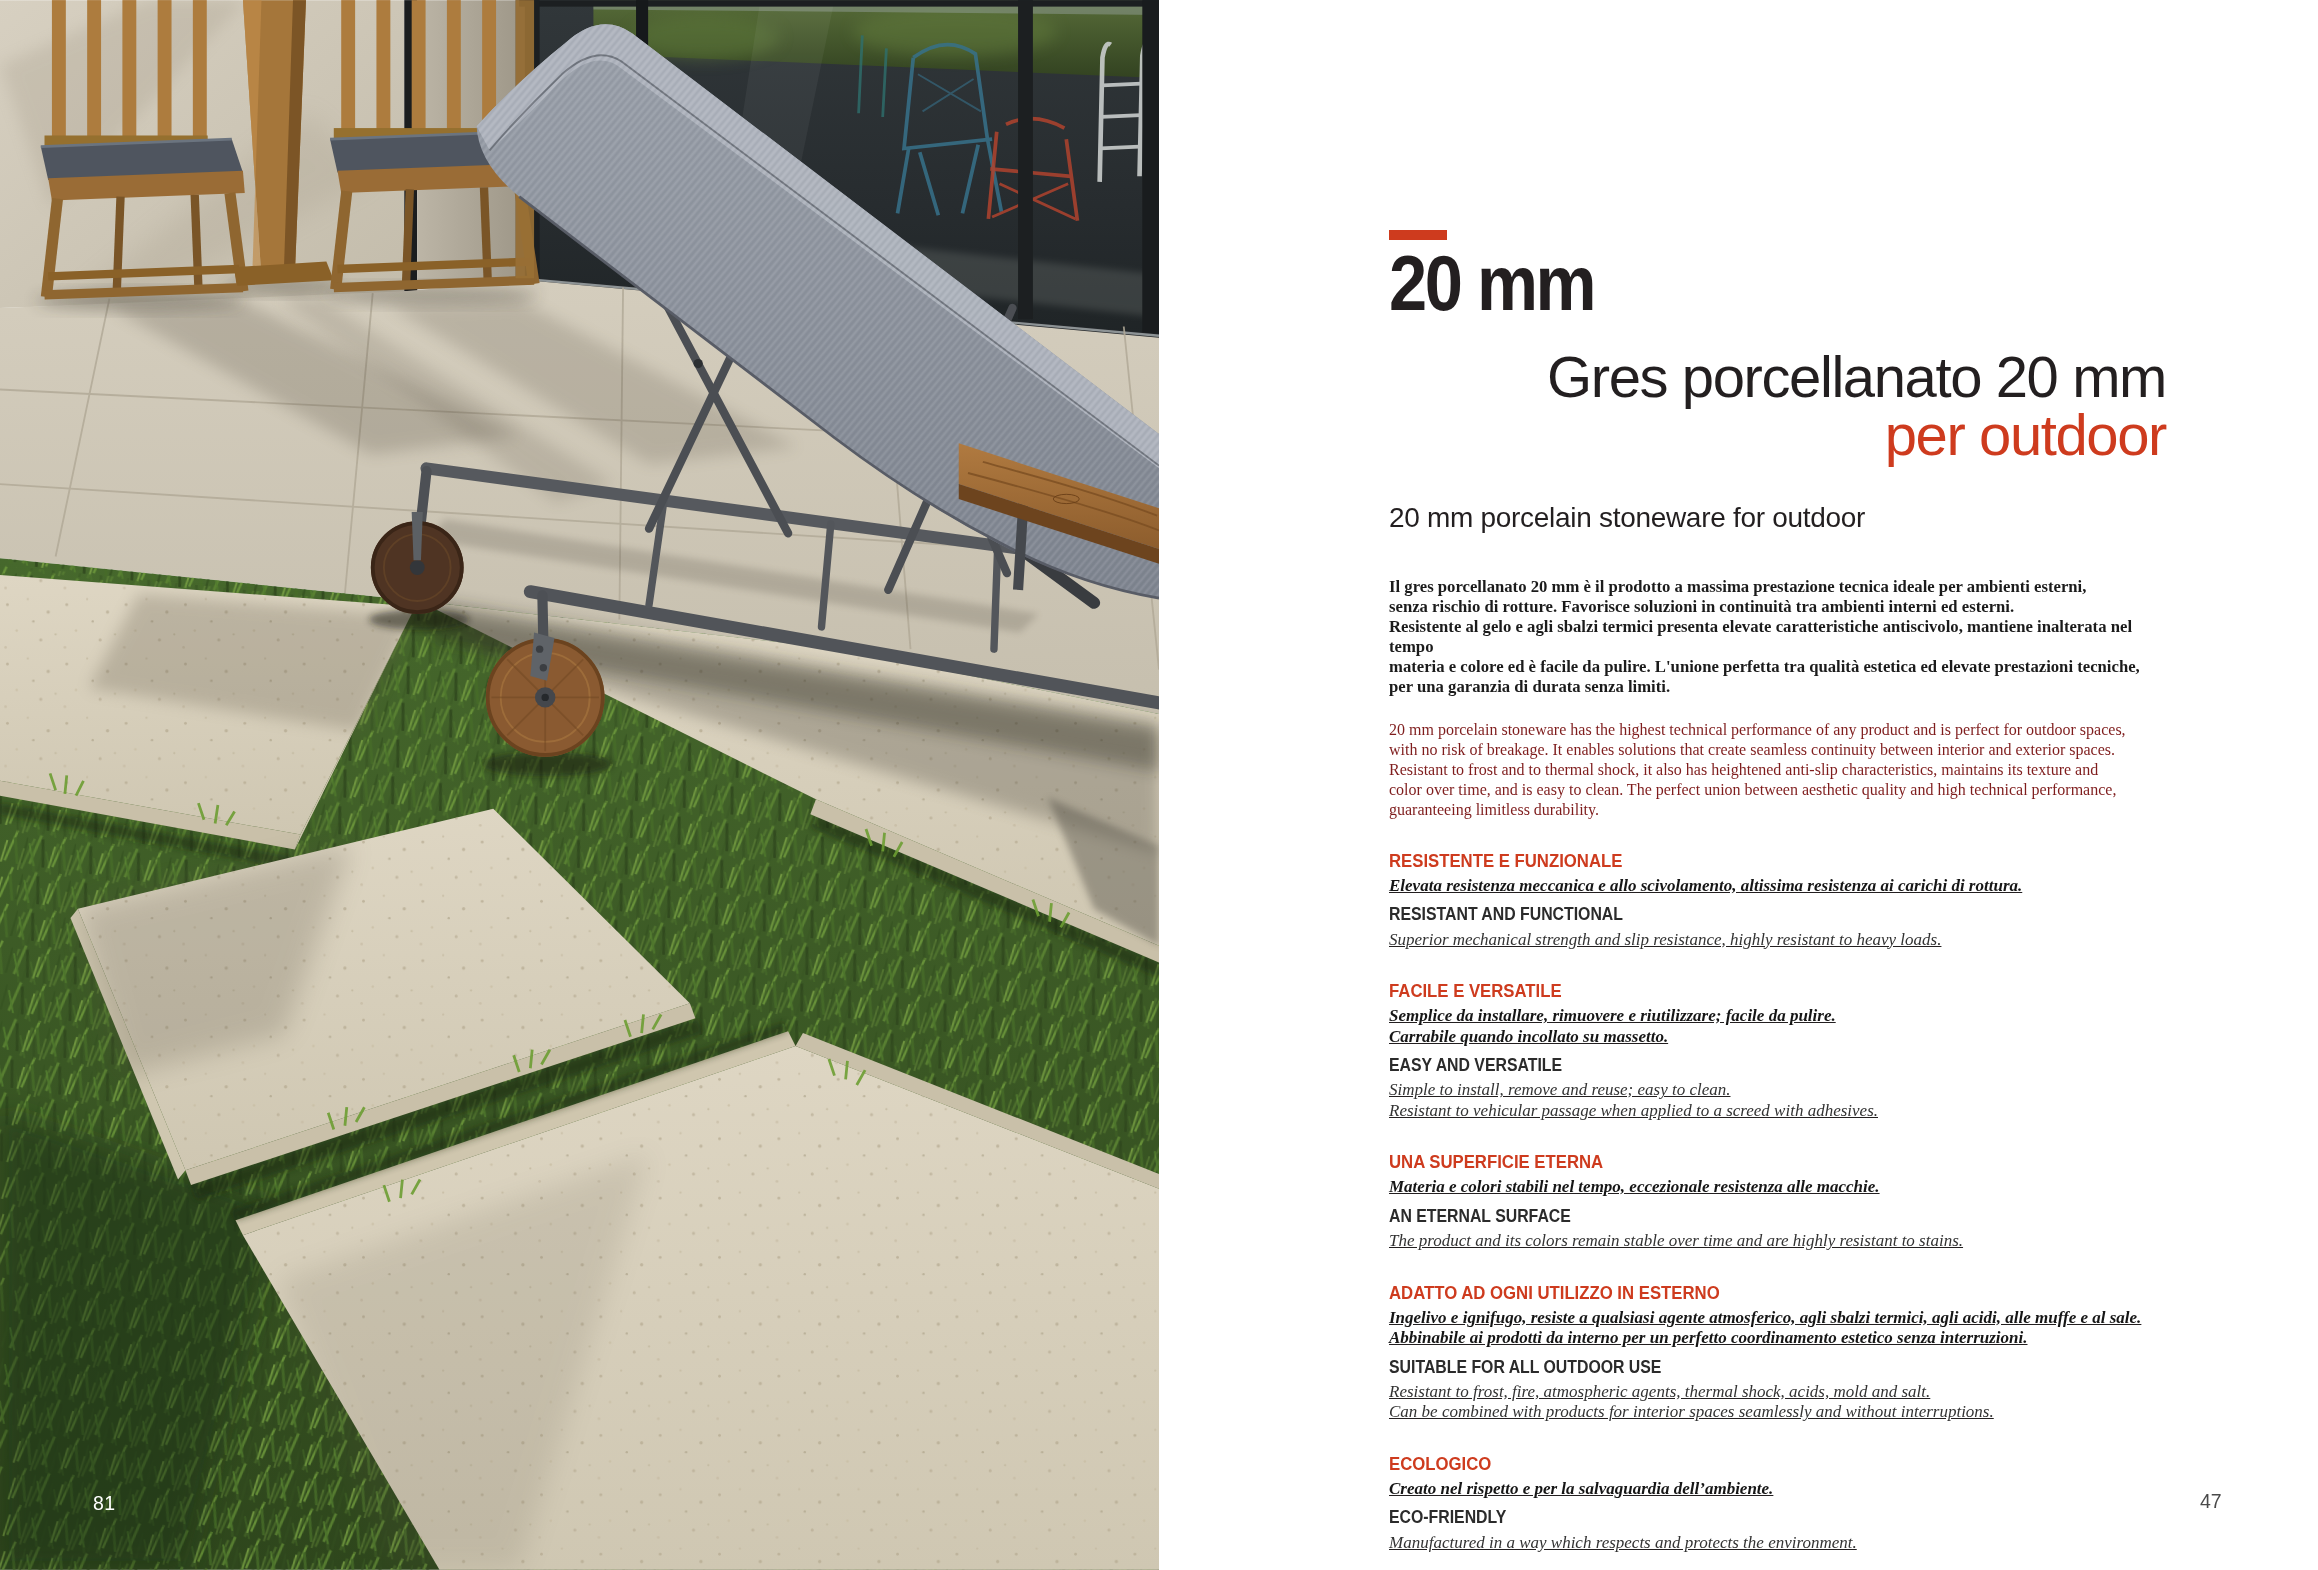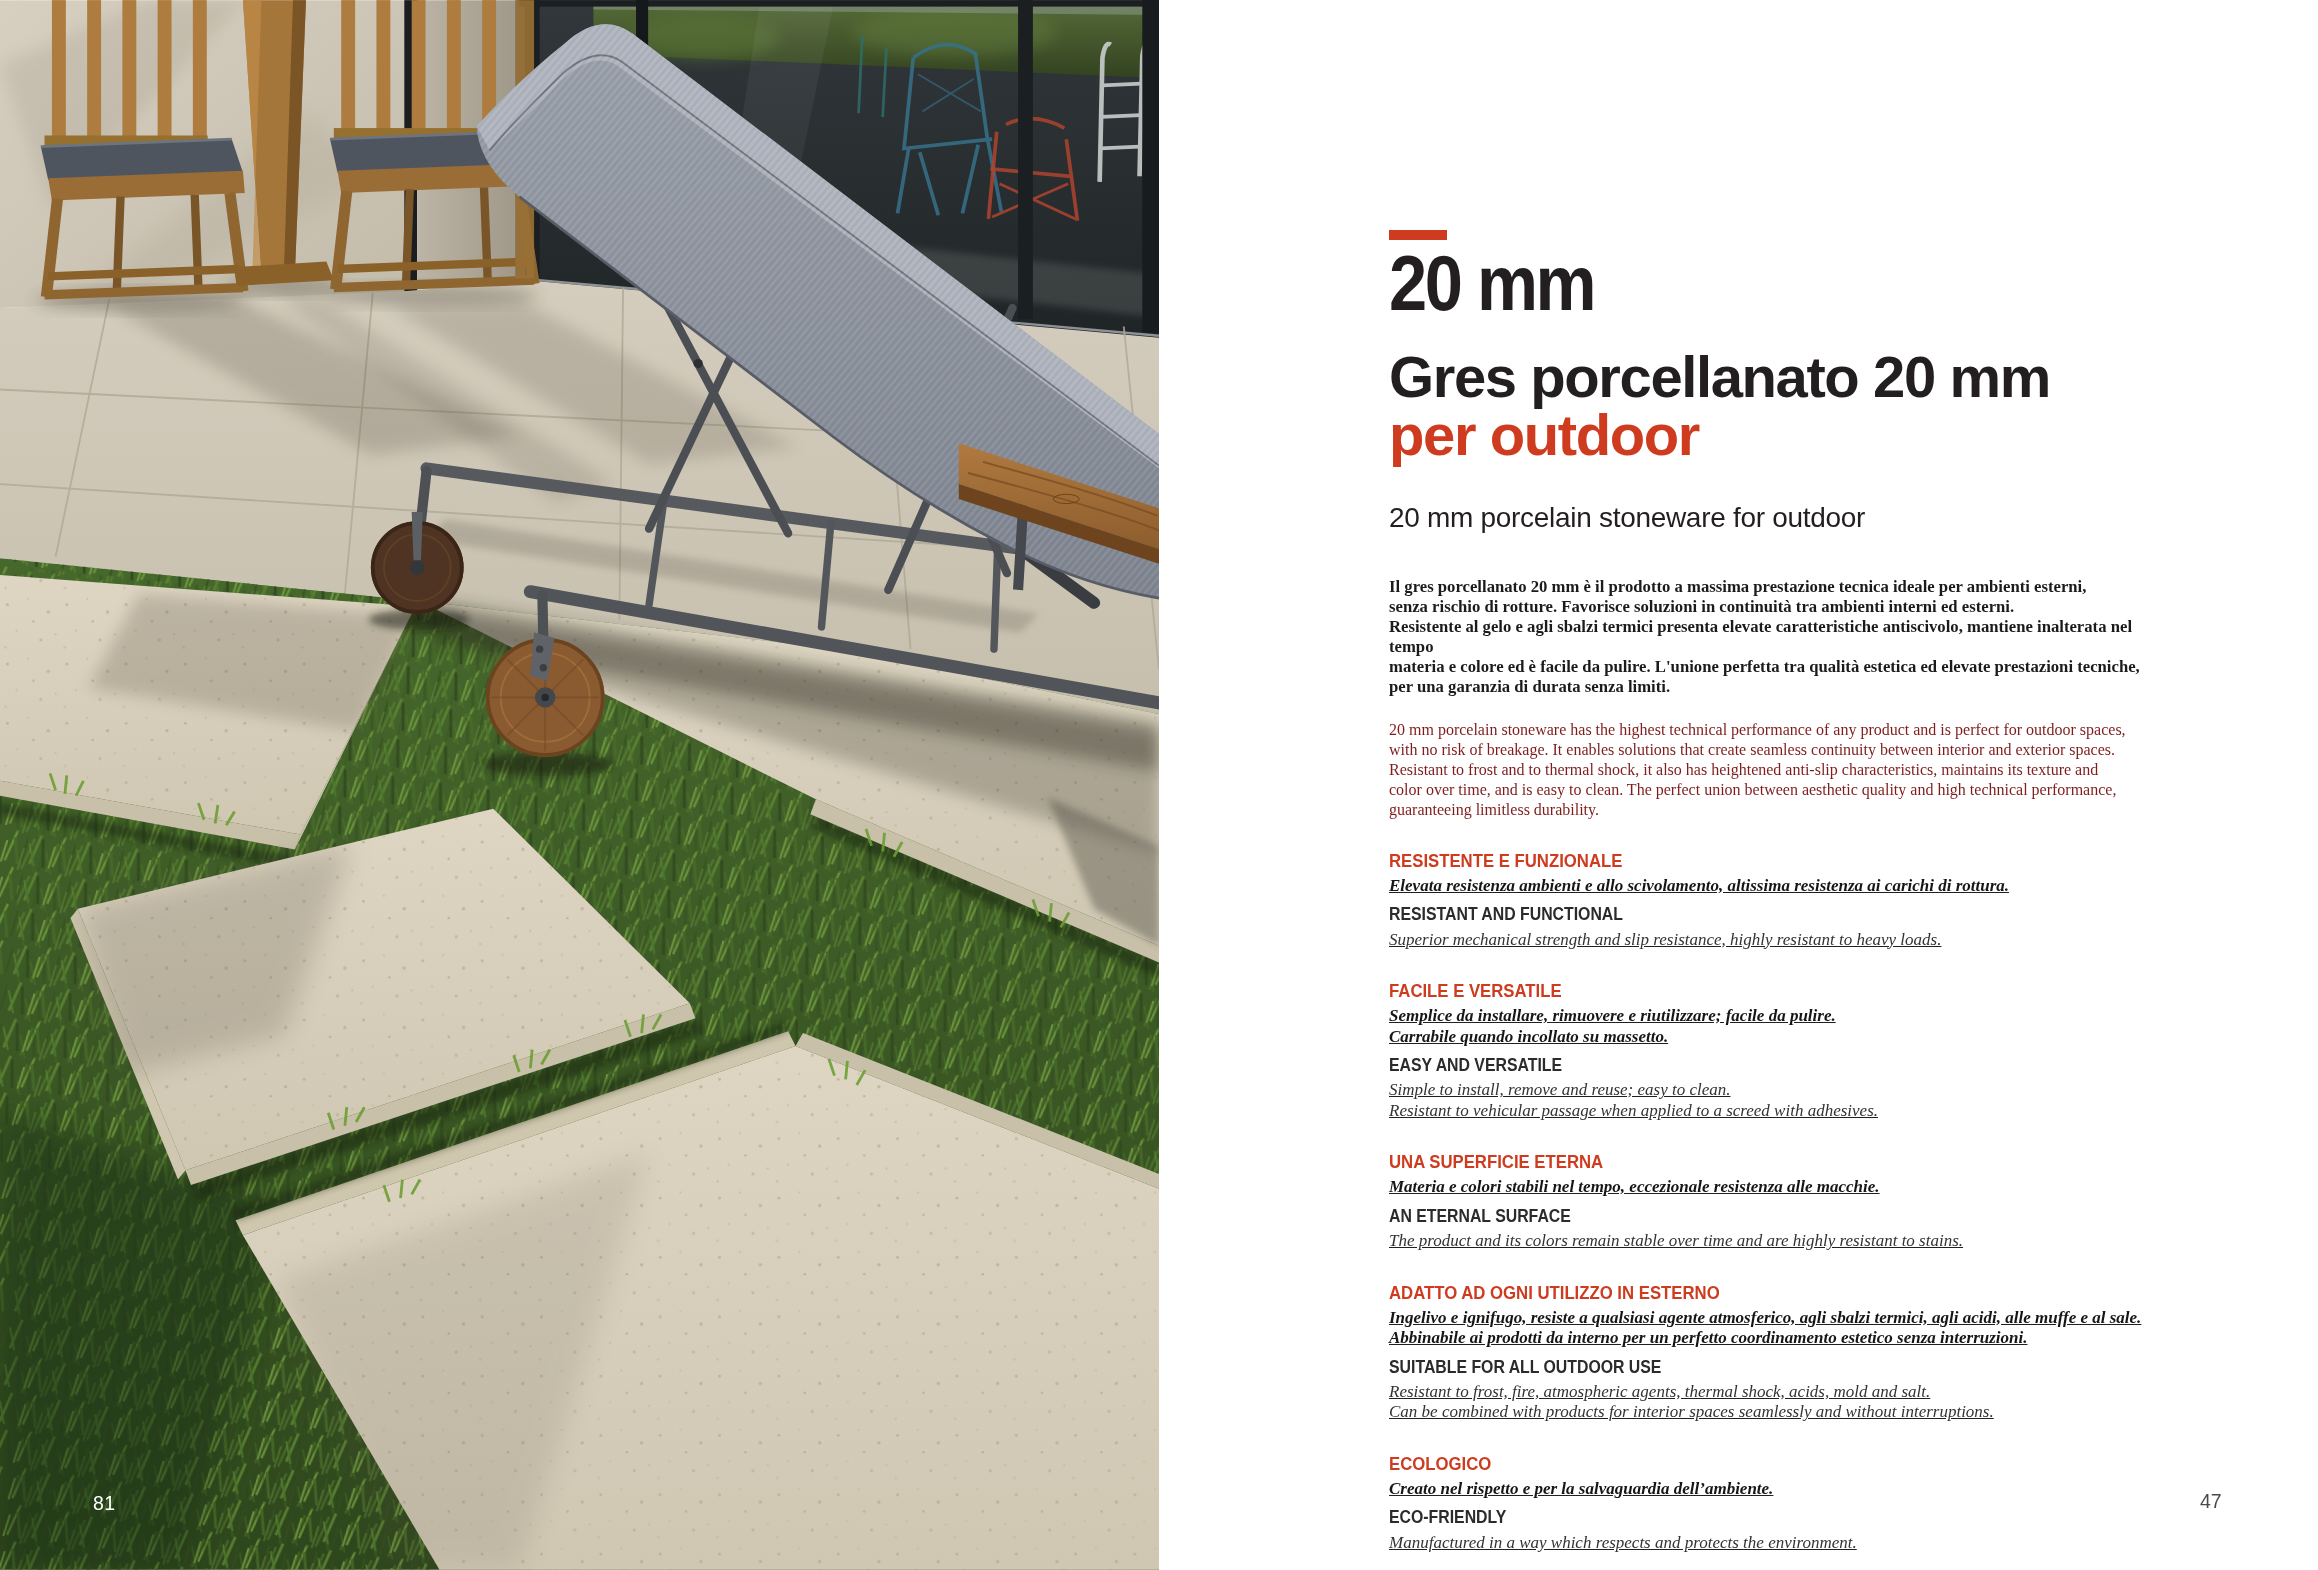--- a/index.html
+++ b/index.html
@@ -7,21 +7,21 @@
           font-family:"Liberation Sans",sans-serif;color:#231f20;}
   .photo-page{position:absolute;left:0;top:0;width:1159px;height:1570px;overflow:hidden;}
   .photo-page svg{display:block;}
   .pn-left{position:absolute;left:93px;top:1492px;font-size:19.5px;color:#ffffff;letter-spacing:0.5px;}
   .pn-right{position:absolute;left:2200px;top:1490px;font-size:19.5px;color:#4a4a4a;}
   .text-col{position:absolute;left:1389px;top:0;width:777px;}
   .kicker-bar{margin-top:230px;width:58px;height:10.2px;}
   .kicker{margin-top:7.4px;height:72px;line-height:70px;font-size:78px;font-weight:bold;letter-spacing:-2.8px;}
   .squeeze{display:inline-block;transform:scaleX(.88);transform-origin:0 50%;white-space:nowrap;}
   .squeeze2{display:inline-block;transform:scaleX(.9);transform-origin:0 50%;white-space:nowrap;}
-  .title{margin-top:28px;font-size:58px;line-height:58px;font-weight:bold;letter-spacing:-1.4px;}
+  .title{margin-top:28px;font-size:58px;line-height:58px;font-weight:normal;letter-spacing:-1.4px;text-align:right;}
   .title .line2{color:#ce3b1e;}
   .subtitle{margin-top:37px;font-size:28px;line-height:33px;font-weight:normal;letter-spacing:-0.3px;}
   .intro-it{margin-top:43px;font-family:"Liberation Serif",serif;font-weight:bold;font-size:16.7px;
             line-height:20px;color:#1b1b1b;white-space:pre-line;}
   .intro-en{margin-top:23px;font-family:"Liberation Serif",serif;font-size:16px;line-height:20px;
             color:#7f1d1d;white-space:pre-line;}
   .section{margin-top:32px;text-decoration:underline;}
   .sec-head-it{font-size:18.6px;line-height:18.6px;font-weight:bold;color:#ce3b1e;margin-bottom:5.6px;}
   .sec-body-it{font-family:"Liberation Serif",serif;font-style:italic;font-weight:bold;font-size:17px;
                line-height:20.4px;color:#161616;margin-bottom:10.2px;white-space:pre-line;}
@@ -365,21 +365,21 @@
 materia e colore ed è facile da pulire. L'unione perfetta tra qualità estetica ed elevate prestazioni tecniche,
 per una garanzia di durata senza limiti.</p>
     <p class="intro-en">20 mm porcelain stoneware has the highest technical performance of any product and is perfect for outdoor spaces,
 with no risk of breakage. It enables solutions that create seamless continuity between interior and exterior spaces.
 Resistant to frost and to thermal shock, it also has heightened anti-slip characteristics, maintains its texture and
 color over time, and is easy to clean. The perfect union between aesthetic quality and high technical performance,
 guaranteeing limitless durability.</p>
 
     <div class="section">
       <div class="sec-head-it" style="color: rgb(206, 59, 30);"><span class="squeeze2">RESISTENTE E FUNZIONALE</span></div>
-      <div class="sec-body-it">Elevata resistenza ambienti e allo scivolamento, altissima resistenza ai carichi di rottura.</div>
+      <div class="sec-body-it">Elevata resistenza meccanica e allo scivolamento, altissima resistenza ai carichi di rottura.</div>
       <div class="sec-head-en"><span class="squeeze2">RESISTANT AND FUNCTIONAL</span></div>
       <div class="sec-body-en">Superior mechanical strength and slip resistance, highly resistant to heavy loads.</div>
     </div>
 
     <div class="section">
       <div class="sec-head-it" style="color: rgb(206, 59, 30);"><span class="squeeze2">FACILE E VERSATILE</span></div>
       <div class="sec-body-it">Semplice da installare, rimuovere e riutilizzare; facile da pulire.
 Carrabile quando incollato su massetto.</div>
       <div class="sec-head-en"><span class="squeeze2">EASY AND VERSATILE</span></div>
       <div class="sec-body-en">Simple to install, remove and reuse; easy to clean.

